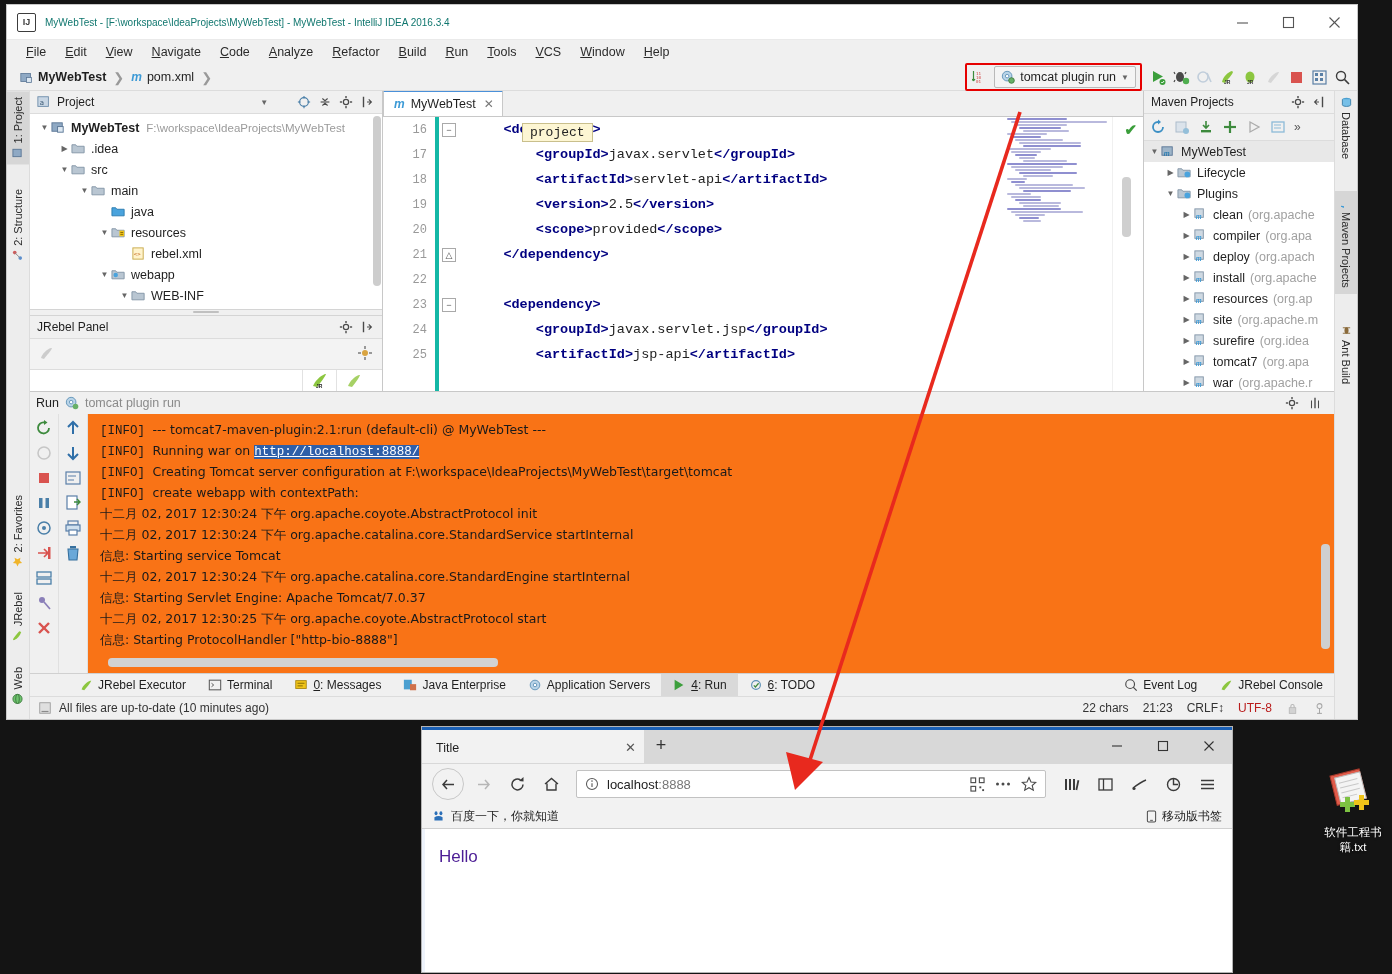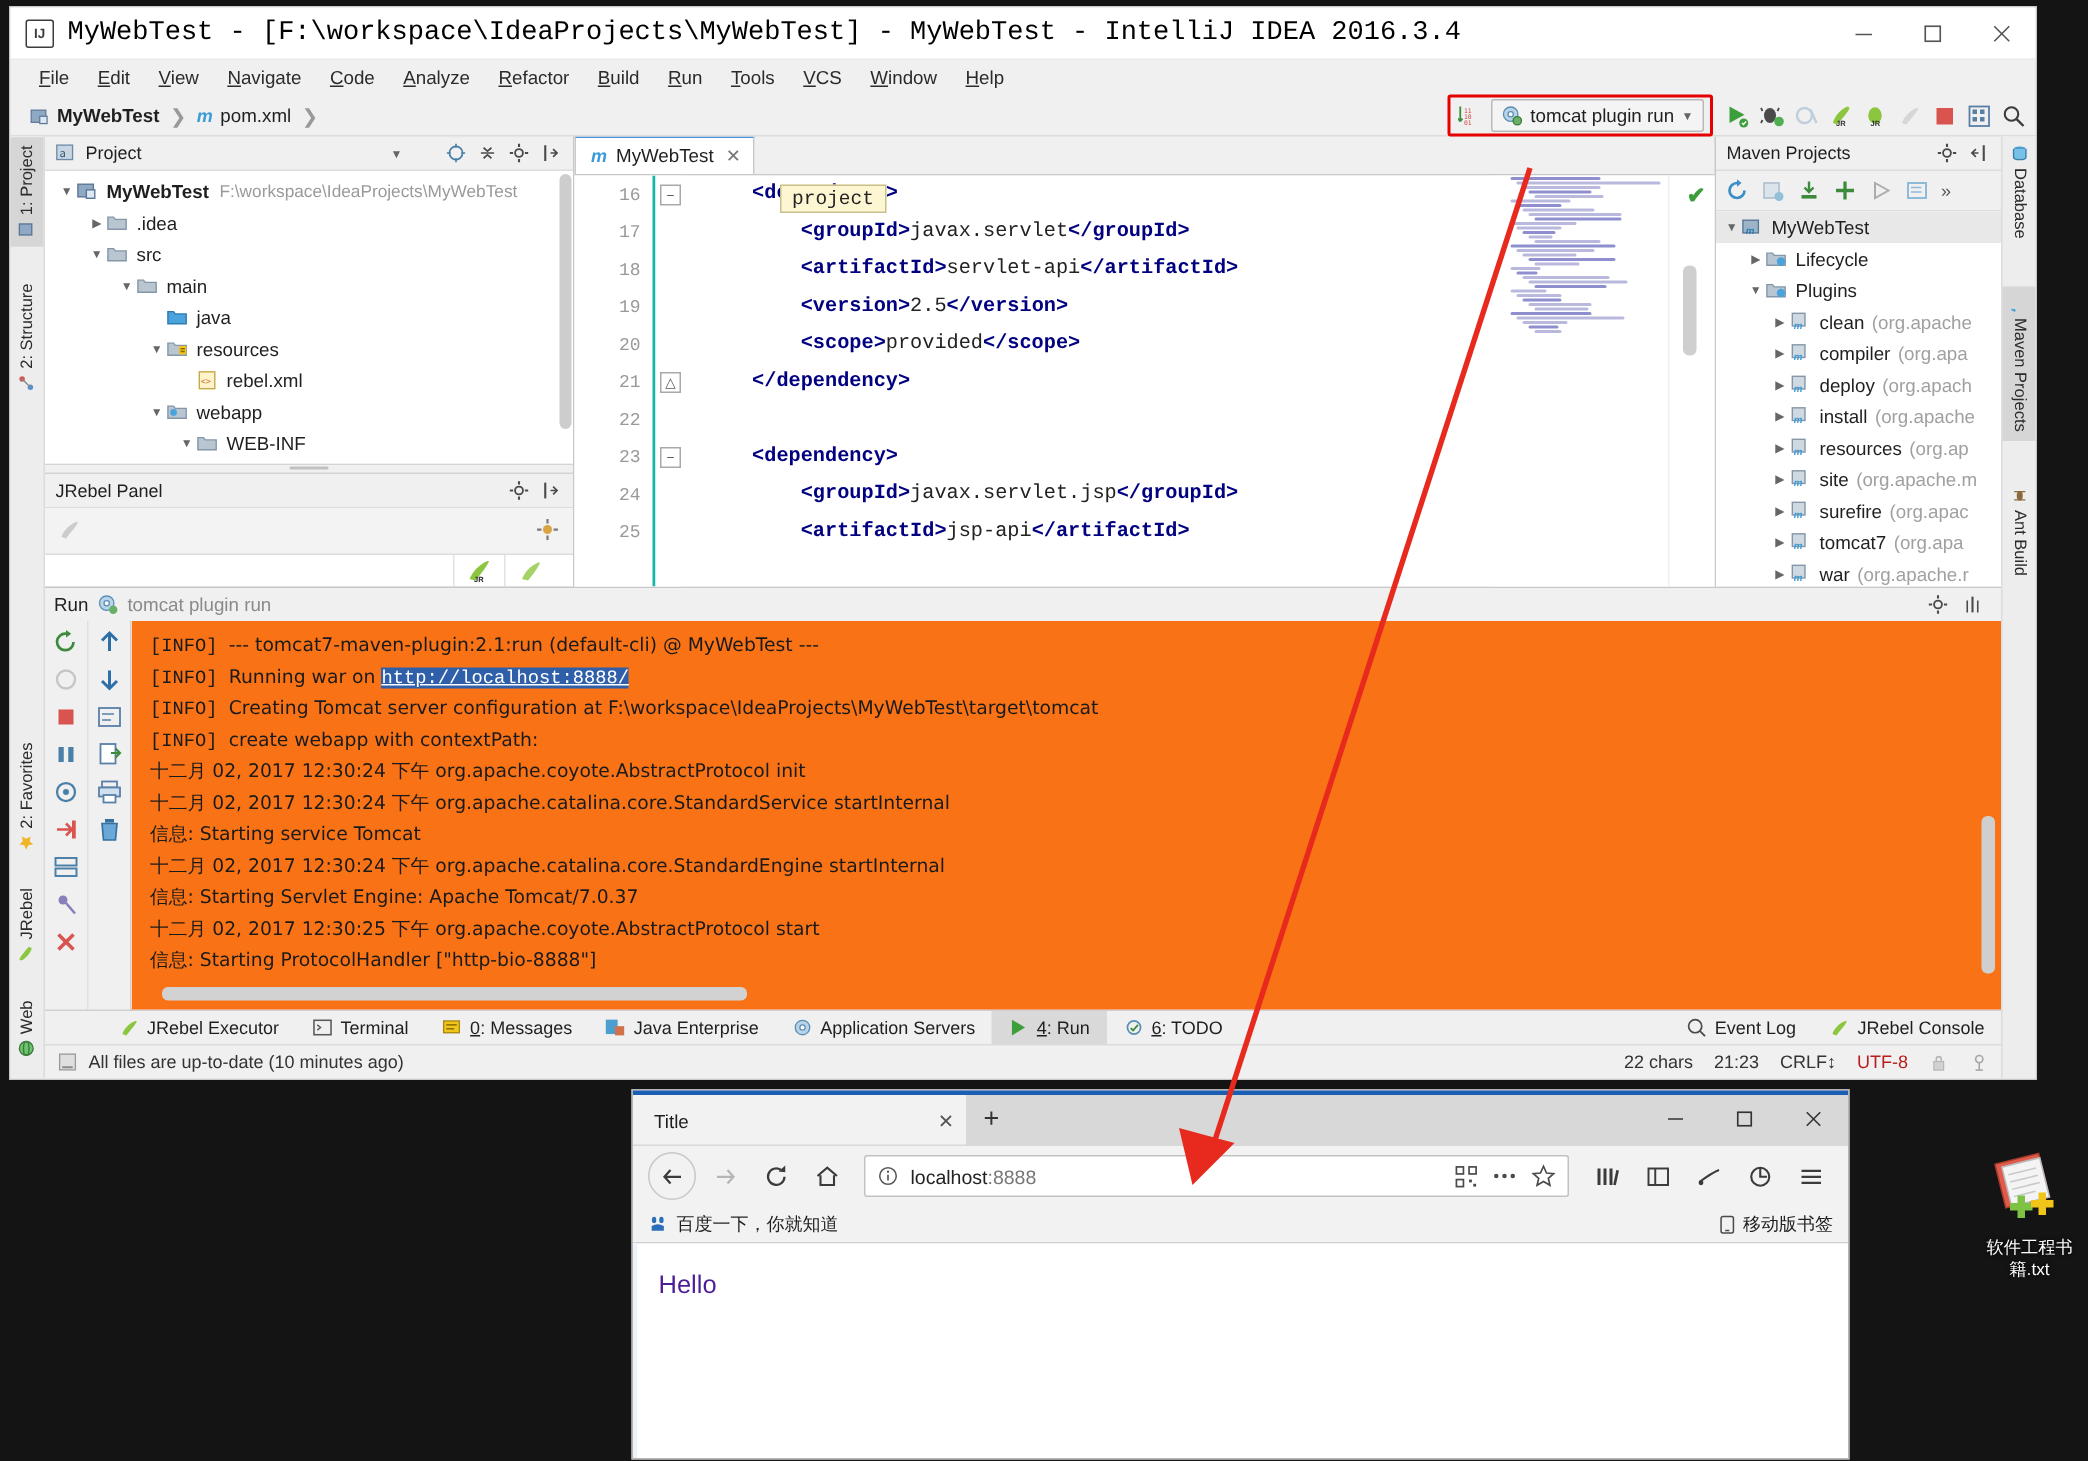--- a/index.html
+++ b/index.html
@@ -24,21 +24,21 @@
   .titlebar{
     height:34px;background:#ffffff;display:flex;align-items:center;
     border-bottom:1px solid #eaeaea;flex:0 0 auto;
   }
   .ij-logo{
     width:17px;height:17px;margin-left:10px;margin-right:9px;
     border:1.6px solid #3c3c3c;border-radius:2px;
     font-size:9px;font-weight:bold;color:#3c3c3c;
     display:flex;align-items:center;justify-content:center;line-height:1;
   }
-  .title-text{font-size:18px;color:#000000;font-family:Liberation Mono, monospace;}
+  .title-text{font-size:10px;color:#0f766e;}
   .win-ctrls{margin-left:auto;display:flex;height:100%;}
   .win-btn{width:46px;height:100%;display:flex;align-items:center;justify-content:center;color:#555;}
   .win-btn svg{display:block;}
 
   
   .menubar{height:24px;background:#f0f0f0;display:flex;align-items:center;padding-left:10px;gap:1px;flex:0 0 auto;}
   .menu-item{padding:3px 9px;font-size:12.5px;color:#2b2b2b;}
   .menu-item u{text-decoration:underline;}
 
   
@@ -105,21 +105,21 @@
   
   .editor-col{flex:1 1 auto;display:flex;flex-direction:column;min-width:0;}
   .tabbar{height:25px;background:#f0f0f0;display:flex;align-items:flex-end;border-bottom:1px solid #c8c8c8;flex:0 0 auto;}
   .etab{
     height:24px;display:flex;align-items:center;gap:6px;padding:0 8px 0 10px;
     background:#fff;border:1px solid #c8c8c8;border-bottom:none;border-top:2px solid #4a90d9;
     font-size:12.5px;
   }
   .etab .x{color:#777;font-size:12px;margin-left:2px;}
   .editor-area{flex:1 1 auto;display:flex;background:#fff;position:relative;min-height:0;overflow:hidden;}
-  .gutter{width:52px;flex:0 0 auto;background:#fff;border-right:2px solid #14b8a6;position:relative;}
+  .gutter{width:52px;flex:0 0 auto;background:#fff;border-right:4px solid #14b8a6;position:relative;}
   .gline{height:25px;display:flex;align-items:center;justify-content:flex-end;padding-right:8px;color:#999;font-size:12px;font-family:"Liberation Mono",monospace;}
   .foldcol{width:18px;flex:0 0 auto;position:relative;background:#fff;}
   .foldmark{position:absolute;left:3px;width:12px;height:12px;border:1px solid #a9a9a9;background:#fff;display:flex;align-items:center;justify-content:center;font-size:9px;color:#555;}
   .codewrap{flex:1 1 auto;position:relative;overflow:hidden;}
   .cline{height:25px;line-height:25px;font-family:"Liberation Mono",monospace;font-size:13.5px;white-space:pre;padding-left:14px;}
   .tg{color:#000080;font-weight:bold;}
   .tx{color:#222;}
   .tip{
     position:absolute;left:65px;top:6px;background:#fdf6d3;border:1px solid #c9bf8c;
     font-family:"Liberation Mono",monospace;font-size:13px;padding:1px 7px;color:#222;z-index:5;
@@ -756,21 +756,21 @@
                 <span>site</span>
                 <span class="gray" style="margin-left: 5px;">(org.apache.m</span>
               </div>
               <div class="mrow" style="padding-left: 36px;">
                 <span class="tarrow">▶</span>
                 <svg viewBox="0 0 16 16" class="ticon">
                   <rect x="2" y="2" width="9" height="9" fill="#cfd9e2" stroke="#8496a8"></rect>
                   <text x="3" y="13" font-size="7" font-style="italic" font-weight="bold" fill="#3c9ad6" font-family="sans-serif">m</text>
                 </svg>
                 <span>surefire</span>
-                <span class="gray" style="margin-left: 5px;">(org.apac</span>
+                <span class="gray" style="margin-left: 5px;">(org.idea</span>
               </div>
               <div class="mrow" style="padding-left: 36px;">
                 <span class="tarrow">▶</span>
                 <svg viewBox="0 0 16 16" class="ticon">
                   <rect x="2" y="2" width="9" height="9" fill="#cfd9e2" stroke="#8496a8"></rect>
                   <text x="3" y="13" font-size="7" font-style="italic" font-weight="bold" fill="#3c9ad6" font-family="sans-serif">m</text>
                 </svg>
                 <span>tomcat7</span>
                 <span class="gray" style="margin-left: 5px;">(org.apa</span>
               </div>

